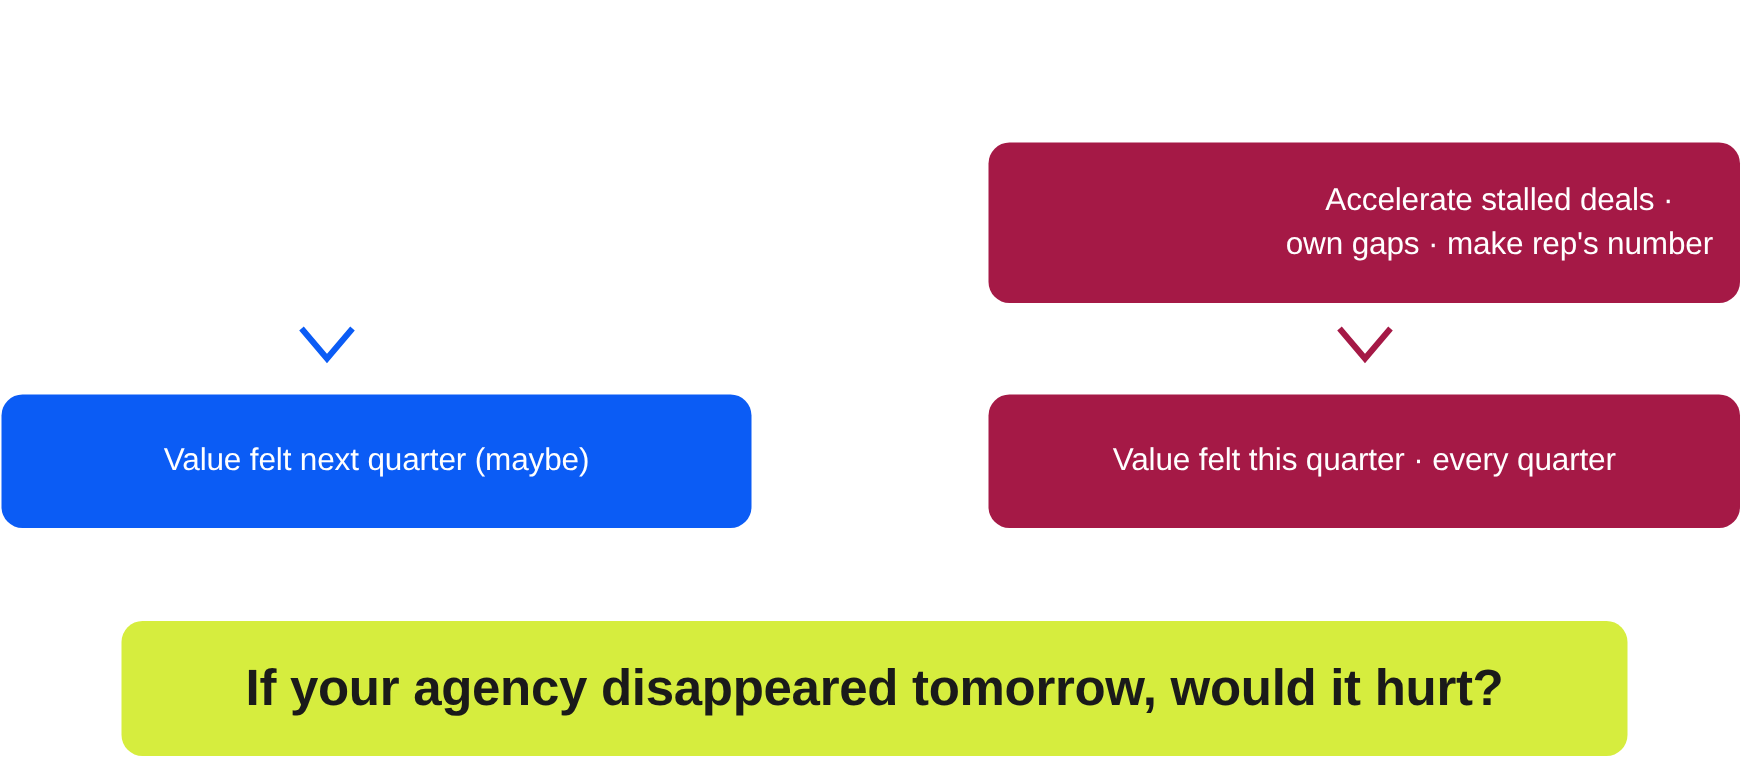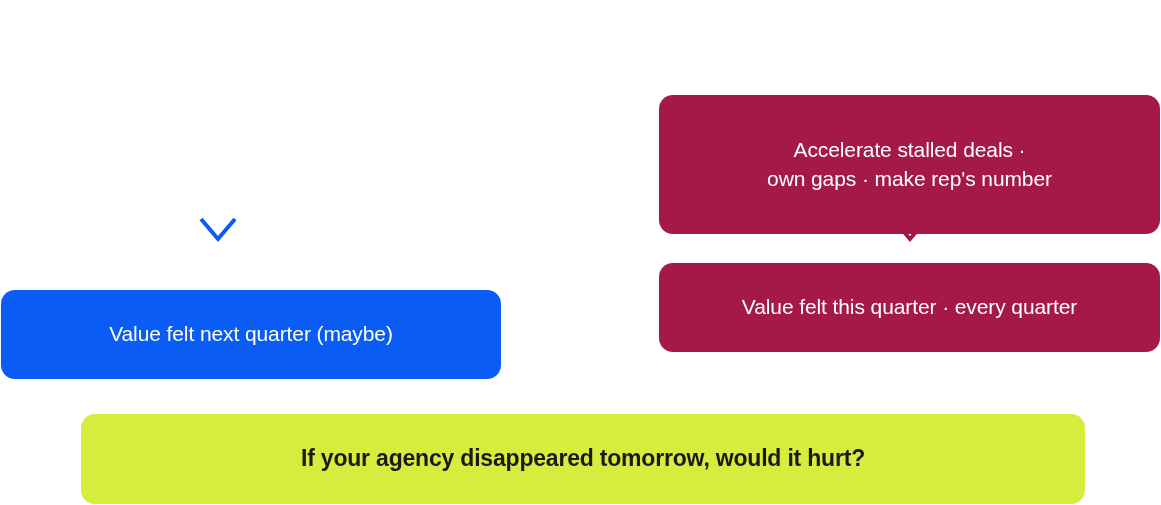--- a/index.html
+++ b/index.html
@@ -42,27 +42,27 @@
   .card.blue    { background: #0b5cf5; }
   .card.crimson { background: #a51946; }
 
   
   .card-left-top {
     left: 1px;  top: 95px;
     width: 500px; height: 107px;
   }
   .card-left-bottom {
     left: 1px;  top: 263px;
-    width: 500px; height: 89px; margin-top: 27px;
+    width: 500px; height: 89px;
   }
 
   
   .card-right-top {
     left: 659px; top: 95px;
-    width: 501px; height: 139px;
+    width: 501px; height: 107px; justify-content: flex-end;
   }
   .card-right-bottom {
     left: 659px; top: 263px;
     width: 501px; height: 89px; align-items: center;
   }
 
   .card-text {
     display: block;
     white-space: pre-line;
   }
@@ -89,21 +89,21 @@
     border-radius: 14px;
     background: #d6ed3e;
     display: flex;
     align-items: center;
     justify-content: center;
     text-align: center;
     padding: 6px 24px;
   }
   .banner-text {
     color: #1a1a1a;
-    font-size: 23px;
+    font-size: 34px;
     font-weight: 700;
     letter-spacing: -0.2px;
     line-height: 1.3;
   }
 </style>
 </head>
 <body>
 
 <div class="stage">
 

